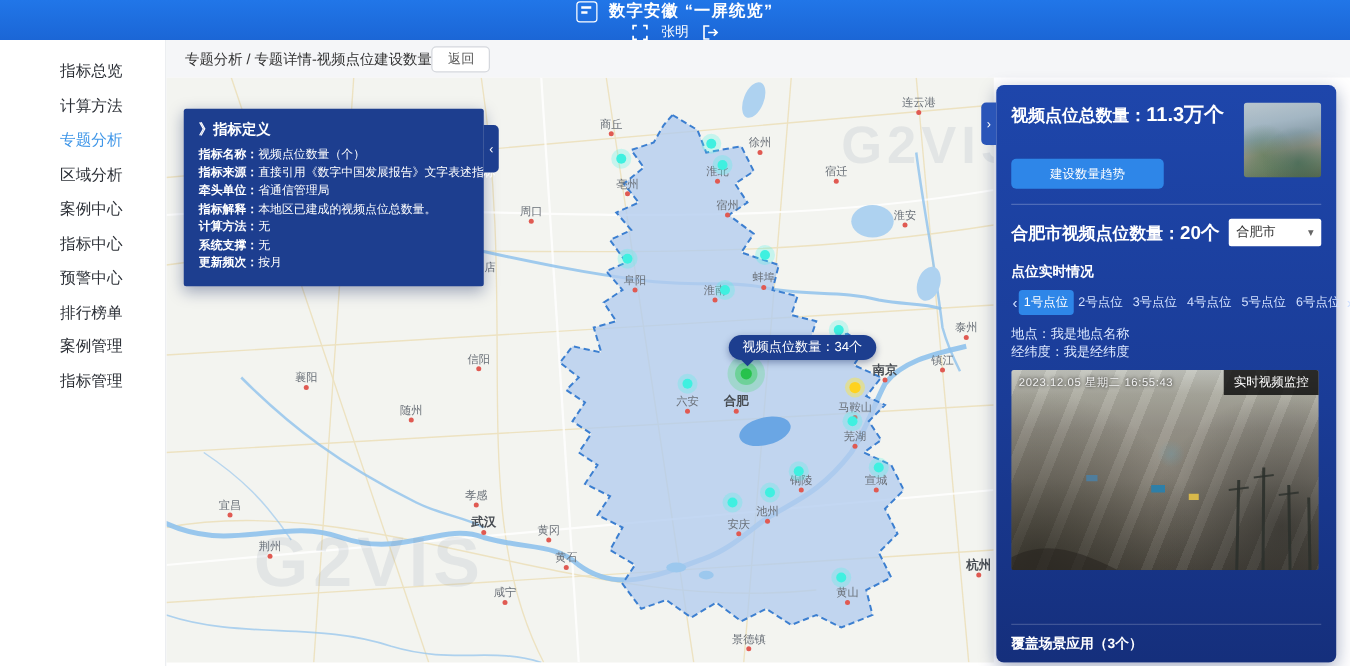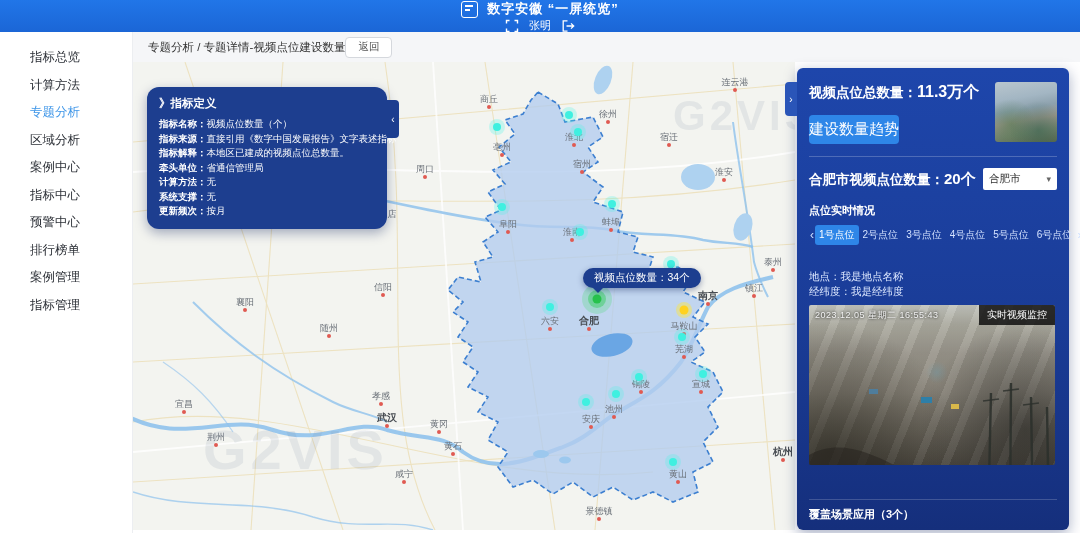--- a/index.html
+++ b/index.html
@@ -14,42 +14,42 @@
   .logo{width:17px;height:17px;border:1.5px solid #fff;border-radius:3px;position:relative;}
   .logo:before{content:"";position:absolute;left:3px;top:3px;width:8px;height:2px;background:#fff;}
   .logo:after{content:"";position:absolute;left:3px;top:7px;width:5px;height:2px;background:#fff;}
   .hdr-title{color:#fff;font-size:13px;font-weight:bold;letter-spacing:1px;}
   .hdr-right{display:flex;align-items:center;gap:10px;color:#fff;font-size:11px;}
   .hdr-ic{width:14px;height:14px;display:block;}
 
   
   .side{position:absolute;left:0;top:32px;width:133px;bottom:0;background:#fff;border-right:1px solid #eceef1;
         padding-top:12px;z-index:20;}
-  .side-item{height:27.5px;line-height:27.5px;padding-left:30px;font-size:12.5px;color:#2b2f36;cursor:pointer;}
+  .side-item{height:27.5px;line-height:27.5px;padding-left:48px;font-size:12.5px;color:#2b2f36;cursor:pointer;}
   .side-item.active{color:#3f96e8;}
 
   
   .topbar{position:absolute;left:133px;top:32px;right:0;height:30px;background:#f5f6f8;z-index:15;
           display:flex;align-items:center;padding:0 16px 0 15px;}
   .crumb{font-size:11.5px;color:#333;}
   .btn-back{background:#fff;border:1px solid #d5d8dd;border-radius:4px;font-size:10.5px;color:#555;
             padding:2.5px 12px;cursor:pointer;}
 
   
   .map{position:absolute;left:133px;top:62px;width:662px;height:468px;background:#f3f4f0;overflow:hidden;z-index:5;}
   .map svg{position:absolute;left:0;top:0;}
   .city{font-size:9px;fill:#6a7078;text-anchor:middle;}
   .city.major{font-size:10px;font-weight:bold;fill:#474c52;}
   .citydot{fill:#e05a52;}
   .wm{position:absolute;font-weight:bold;color:rgba(130,142,160,0.14);letter-spacing:4px;pointer-events:none;}
   .wm1{left:540px;top:30px;font-size:42px;}
   .wm2{left:70px;top:355px;font-size:56px;}
 
   
-  .ind{position:absolute;left:14px;top:25px;width:240px;background:#1d3e8f;border-radius:12px;
+  .ind{position:absolute;left:14px;top:25px;width:240px;background:#1d3e8f;border-radius:2px;
        padding:9px 12px 10px;box-shadow:0 4px 12px rgba(10,30,90,.35);color:#fff;z-index:8;}
   .ind-title{font-size:11.5px;font-weight:bold;margin-bottom:6px;}
   .ind-row{display:flex;font-size:9.5px;line-height:14.5px;white-space:nowrap;}
   .ind-row .k{font-weight:bold;flex:none;}
   .ind-tab{position:absolute;right:-12px;top:13px;width:12px;height:38px;background:#1d3e8f;
            border-radius:0 4px 4px 0;color:#fff;font-size:10px;display:flex;align-items:center;justify-content:center;cursor:pointer;}
 
   
   .mtip{position:absolute;left:450px;top:206px;background:#1d3e8f;color:#fff;font-size:10.5px;
         padding:3px 11px;border-radius:11px;z-index:7;white-space:nowrap;box-shadow:0 2px 6px rgba(10,30,90,.4);}
@@ -57,39 +57,39 @@
 
   
   .rp{position:absolute;left:797px;top:68px;width:272px;height:462px;z-index:25;border-radius:6px;
       background:linear-gradient(180deg,#1e46ab 0%,#1a3c97 55%,#152f7c 100%);
       box-shadow:0 4px 14px rgba(10,30,90,.35);color:#fff;padding:14px 12px 10px;}
   .rp-tab{position:absolute;left:-12px;top:14px;width:12px;height:34px;background:#2a55b8;border-radius:4px 0 0 4px;
           color:#fff;font-size:10px;display:flex;align-items:center;justify-content:center;cursor:pointer;}
   .rp-row1{display:flex;justify-content:space-between;}
   .rp-total-label{font-size:13.5px;font-weight:bold;}
   .rp-total-value{font-size:16px;font-weight:bold;}
-  .btn-trend{margin-top:12px;background:#2e86e8;border:none;border-radius:4px;color:#fff;font-size:15px;
-             padding:5px 0;cursor:pointer;}
+  .btn-trend{margin-top:24px;background:#2e86e8;border:none;border-radius:4px;color:#fff;font-size:10px;
+             padding:5px 31px;cursor:pointer;}
   .thumb{width:62px;height:60px;border-radius:3px;flex:none;
          background:radial-gradient(circle at 70% 80%,rgba(40,90,70,.5),transparent 45%),
                     radial-gradient(circle at 25% 70%,rgba(60,110,60,.45),transparent 40%),
                     linear-gradient(170deg,#b9c6ce 0%,#a3b6c3 28%,#8da1ad 45%,#9c978c 62%,#77856f 80%,#5a684f 100%);}
   .rp-div{height:1px;background:rgba(255,255,255,.22);margin:12px 0 11px;}
   .rp-row2{display:flex;justify-content:space-between;align-items:center;}
   .rp-city-label{font-size:13.5px;font-weight:bold;}
   .rp-city-value{font-size:15px;font-weight:bold;}
   .sel{width:74px;height:22px;background:#fff;border-radius:2px;color:#333;font-size:10.5px;
        display:flex;align-items:center;justify-content:space-between;padding:0 6px;cursor:pointer;}
   .sel .caret{color:#666;font-size:9px;}
   .rt-label{margin-top:13px;font-size:11px;font-weight:bold;}
   .tabs{margin-top:7px;display:flex;align-items:center;justify-content:space-between;}
   .tarrow{color:#cfe0ff;font-size:12px;cursor:pointer;padding:0 1px;background:none;border:none;}
   .ptab{background:none;border:none;color:#d4e2ff;font-size:10px;padding:3px 4px;cursor:pointer;white-space:nowrap;}
   .ptab.sel2{background:#2e86e8;color:#fff;border-radius:3px;}
-  .loc{margin-top:24px;font-size:10.5px;line-height:14.5px;color:#dde8ff;}
+  .loc{margin-top:8px;font-size:10.5px;line-height:14.5px;color:#dde8ff;}
   .video{position:relative;margin-top:7px;width:246px;height:160px;border-radius:2px;overflow:hidden;
          background:radial-gradient(circle at 88% 78%,rgba(28,28,26,.55),transparent 42%),
                     radial-gradient(circle at 8% 92%,rgba(38,36,28,.6),transparent 48%),
                     radial-gradient(circle at 52% 42%,rgba(110,155,170,.4),transparent 7%),
                     repeating-linear-gradient(112deg,rgba(255,255,255,.08) 0 8px,rgba(0,0,0,.05) 8px 26px),
                     linear-gradient(180deg,#c3c5be 0%,#abaa9f 12%,#99958b 30%,#8c877c 55%,#6f6a60 78%,#4f4b43 100%);}
   .vts{position:absolute;left:6px;top:4px;font-size:9px;color:#f2f2f2;text-shadow:0 0 3px #000;letter-spacing:.5px;}
   .vbadge{position:absolute;right:0;top:0;background:rgba(10,10,10,.82);color:#fff;font-size:10px;padding:3px 8px;}
   .rp-foot{position:absolute;left:12px;right:12px;bottom:8px;font-size:11px;font-weight:bold;
            border-top:1px solid rgba(255,255,255,.18);padding-top:7px;}
@@ -304,26 +304,26 @@
       <div>
           <div class="ind-row">
             <span class="k">指标名称：</span>
             <span class="v">视频点位数量（个）</span>
           </div>
           <div class="ind-row">
             <span class="k">指标来源：</span>
             <span class="v">直接引用《数字中国发展报告》文字表述指标</span>
           </div>
           <div class="ind-row">
+            <span class="k">牵头单位：</span>
+            <span class="v">省通信管理局</span>
+          </div>
+          <div class="ind-row">
             <span class="k">指标解释：</span>
             <span class="v">本地区已建成的视频点位总数量。</span>
-          </div>
-          <div class="ind-row">
-            <span class="k">牵头单位：</span>
-            <span class="v">省通信管理局</span>
           </div>
           <div class="ind-row">
             <span class="k">计算方法：</span>
             <span class="v">无</span>
           </div>
           <div class="ind-row">
             <span class="k">系统支撑：</span>
             <span class="v">无</span>
           </div>
           <div class="ind-row">

